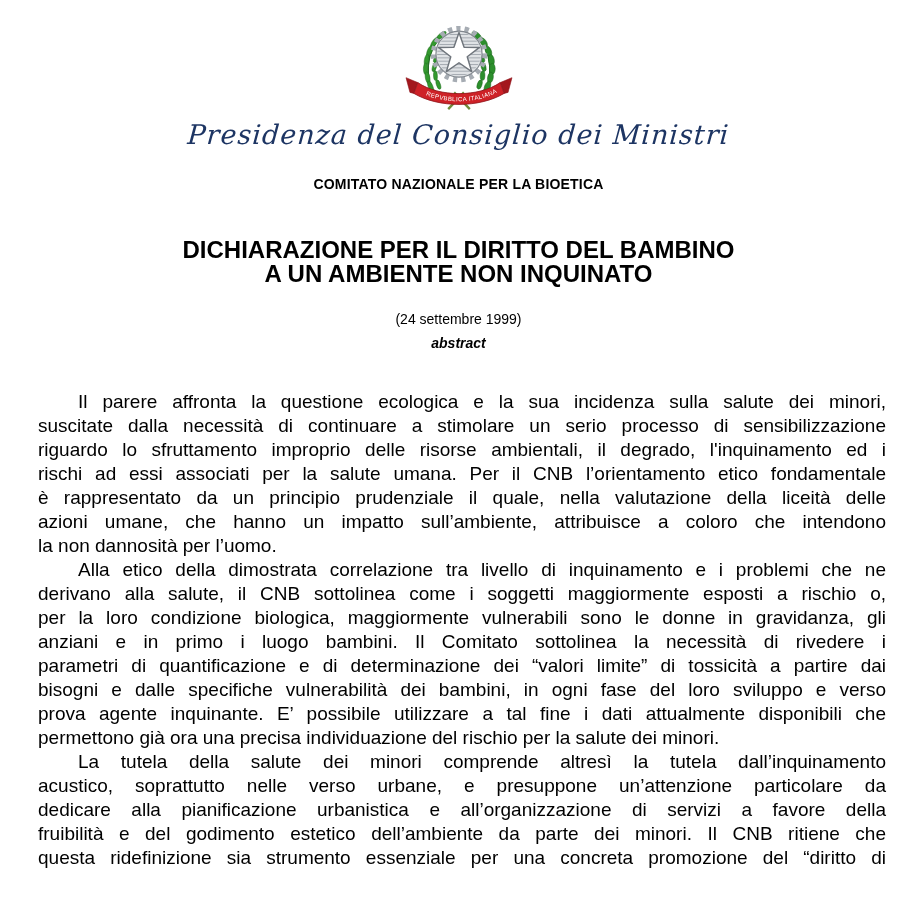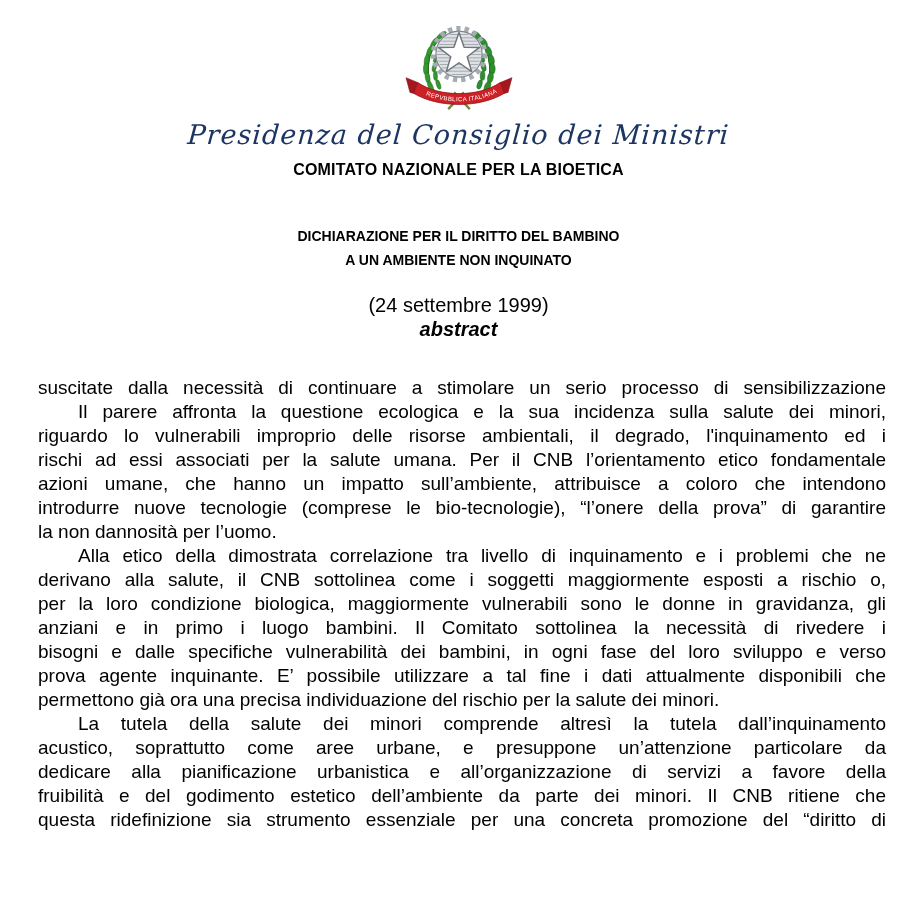--- a/index.html
+++ b/index.html
@@ -19,40 +19,40 @@
     margin-top: 4px;
     font-family: "DejaVu Serif", serif;
     font-style: italic;
     font-size: 27px;
     line-height: 35px;
     letter-spacing: 1px;
     color: #1d3563;
     transform: skewX(-4deg);
   }
   .committee-line {
-    margin-top: 6px;
+    margin-top: 20px;
     font-weight: bold;
-    font-size: 16px;
+    font-size: 14px;
     line-height: 24px;
     letter-spacing: 0.2px;
     text-align: center;
   }
 
   
   .title-block {
     margin-top: 42px;
     text-align: center;
     font-weight: bold;
-    font-size: 14px;
+    font-size: 24px;
     line-height: 24px;
   }
   .date-block {
     margin-top: 21px;
     text-align: center;
-    font-size: 20px;
+    font-size: 14px;
     line-height: 24px;
   }
   .abstract-line { font-style: italic; font-weight: bold; }
 
   
   .document-body {
     margin: 35px 31px 0 38px;
     font-size: 19px;
     line-height: 24px;
   }
@@ -163,39 +163,40 @@
     <div>A UN AMBIENTE NON INQUINATO</div>
   </div>
 
   <div class="date-block">
     <div>(24 settembre 1999)</div>
     <div class="abstract-line">abstract</div>
   </div>
 
   <div class="document-body">
       <div class="paragraph">
+        <div class="line first">Il parere affronta la questione ecologica e la sua incidenza sulla salute dei minori,</div>
         <div class="line">suscitate dalla necessità di continuare a stimolare un serio processo di sensibilizzazione</div>
-        <div class="line first">Il parere affronta la questione ecologica e la sua incidenza sulla salute dei minori,</div>
-        <div class="line">riguardo lo vulnerabili improprio delle risorse ambientali, il degrado, l'inquinamento ed i</div>
+        <div class="line">riguardo lo sfruttamento improprio delle risorse ambientali, il degrado, l'inquinamento ed i</div>
         <div class="line">rischi ad essi associati per la salute umana. Per il CNB l’orientamento etico fondamentale</div>
+        <div class="line">è rappresentato da un principio prudenziale il quale, nella valutazione della liceità delle</div>
         <div class="line">azioni umane, che hanno un impatto sull’ambiente, attribuisce a coloro che intendono</div>
-        <div class="line">introdurre nuove tecnologie (comprese le bio-tecnologie), “l’onere della prova” di garantire</div>
         <div class="line last">la non dannosità per l’uomo.</div>
       </div>
       <div class="paragraph">
         <div class="line first">Alla etico della dimostrata correlazione tra livello di inquinamento e i problemi che ne</div>
         <div class="line">derivano alla salute, il CNB sottolinea come i soggetti maggiormente esposti a rischio o,</div>
         <div class="line">per la loro condizione biologica,  maggiormente vulnerabili sono le donne in gravidanza, gli</div>
         <div class="line">anziani e in primo i luogo bambini. Il Comitato sottolinea la necessità di rivedere i</div>
+        <div class="line">parametri di quantificazione e di determinazione dei “valori limite” di tossicità a partire dai</div>
         <div class="line">bisogni e dalle specifiche vulnerabilità dei bambini, in ogni fase del loro sviluppo e verso</div>
         <div class="line">prova agente inquinante. E’ possibile utilizzare a tal fine i dati attualmente disponibili che</div>
         <div class="line last">permettono già ora una precisa individuazione del rischio per la salute dei minori.</div>
       </div>
       <div class="paragraph">
         <div class="line first">La tutela della salute dei minori comprende altresì la tutela dall’inquinamento</div>
-        <div class="line">acustico, soprattutto come aree urbane, e presuppone un’attenzione particolare da</div>
+        <div class="line">acustico, soprattutto nelle verso urbane, e presuppone un’attenzione particolare da</div>
         <div class="line">dedicare alla pianificazione urbanistica e all’organizzazione di servizi a favore della</div>
         <div class="line">fruibilità e del godimento estetico dell’ambiente da parte dei minori. Il CNB ritiene che</div>
         <div class="line">questa ridefinizione sia strumento essenziale per una concreta promozione del “diritto di</div>
       </div>
     </div>
 
 </div>
 
 </body></html>

